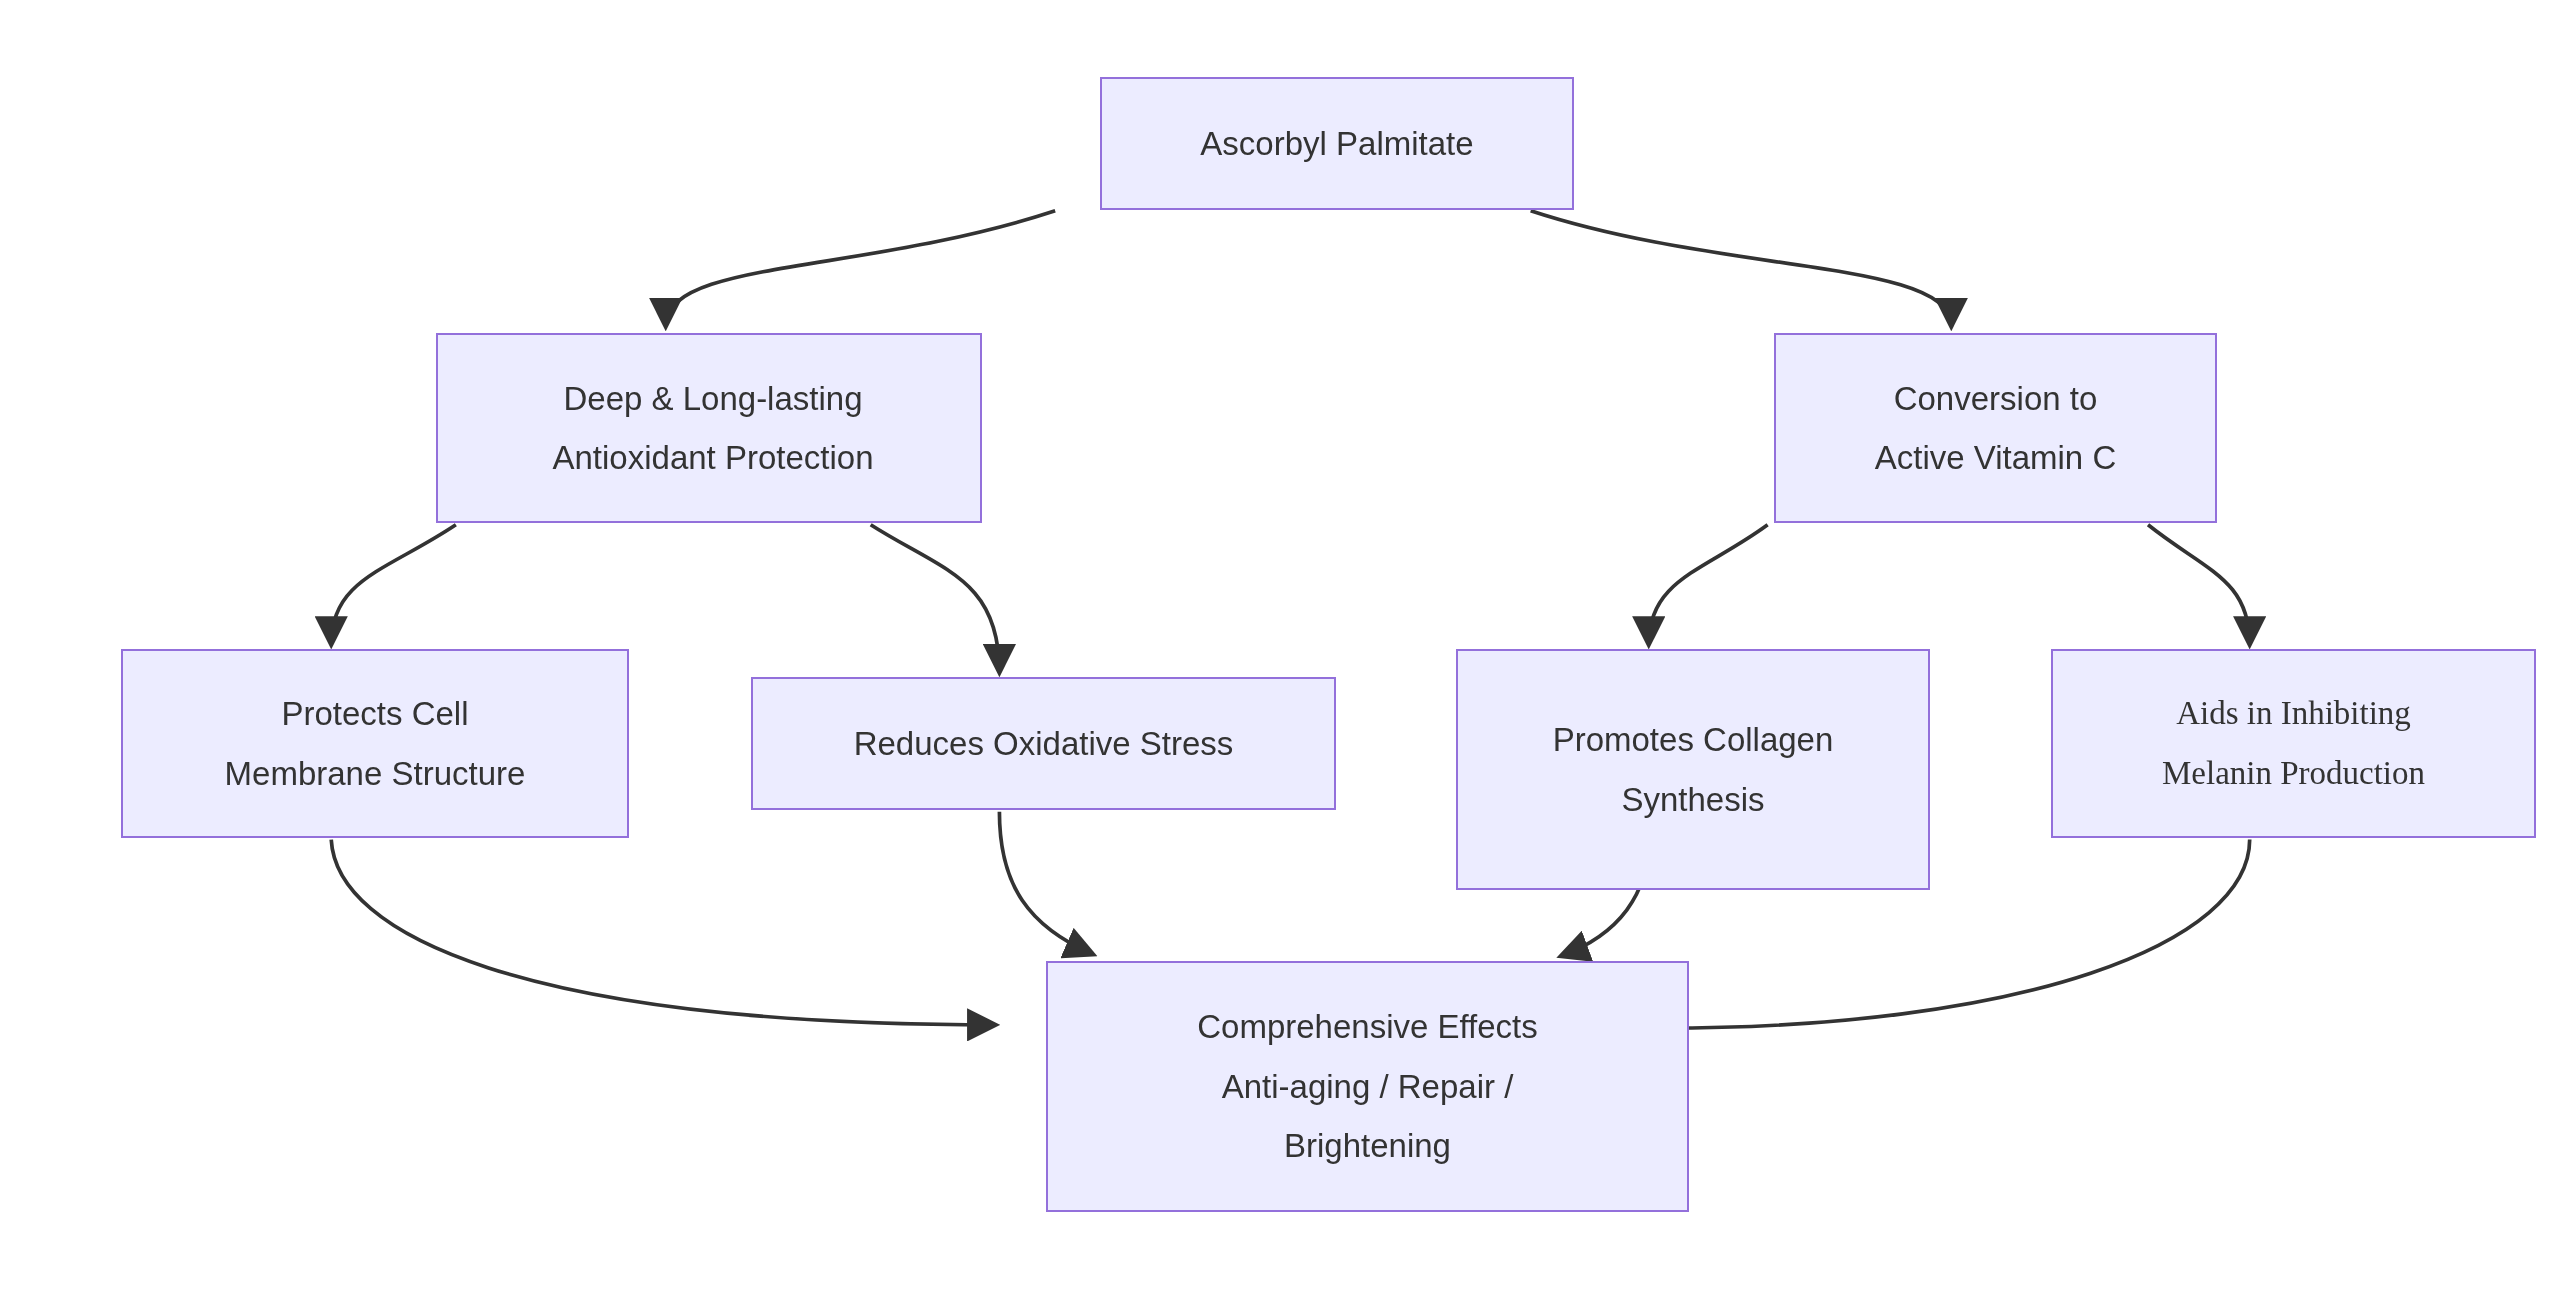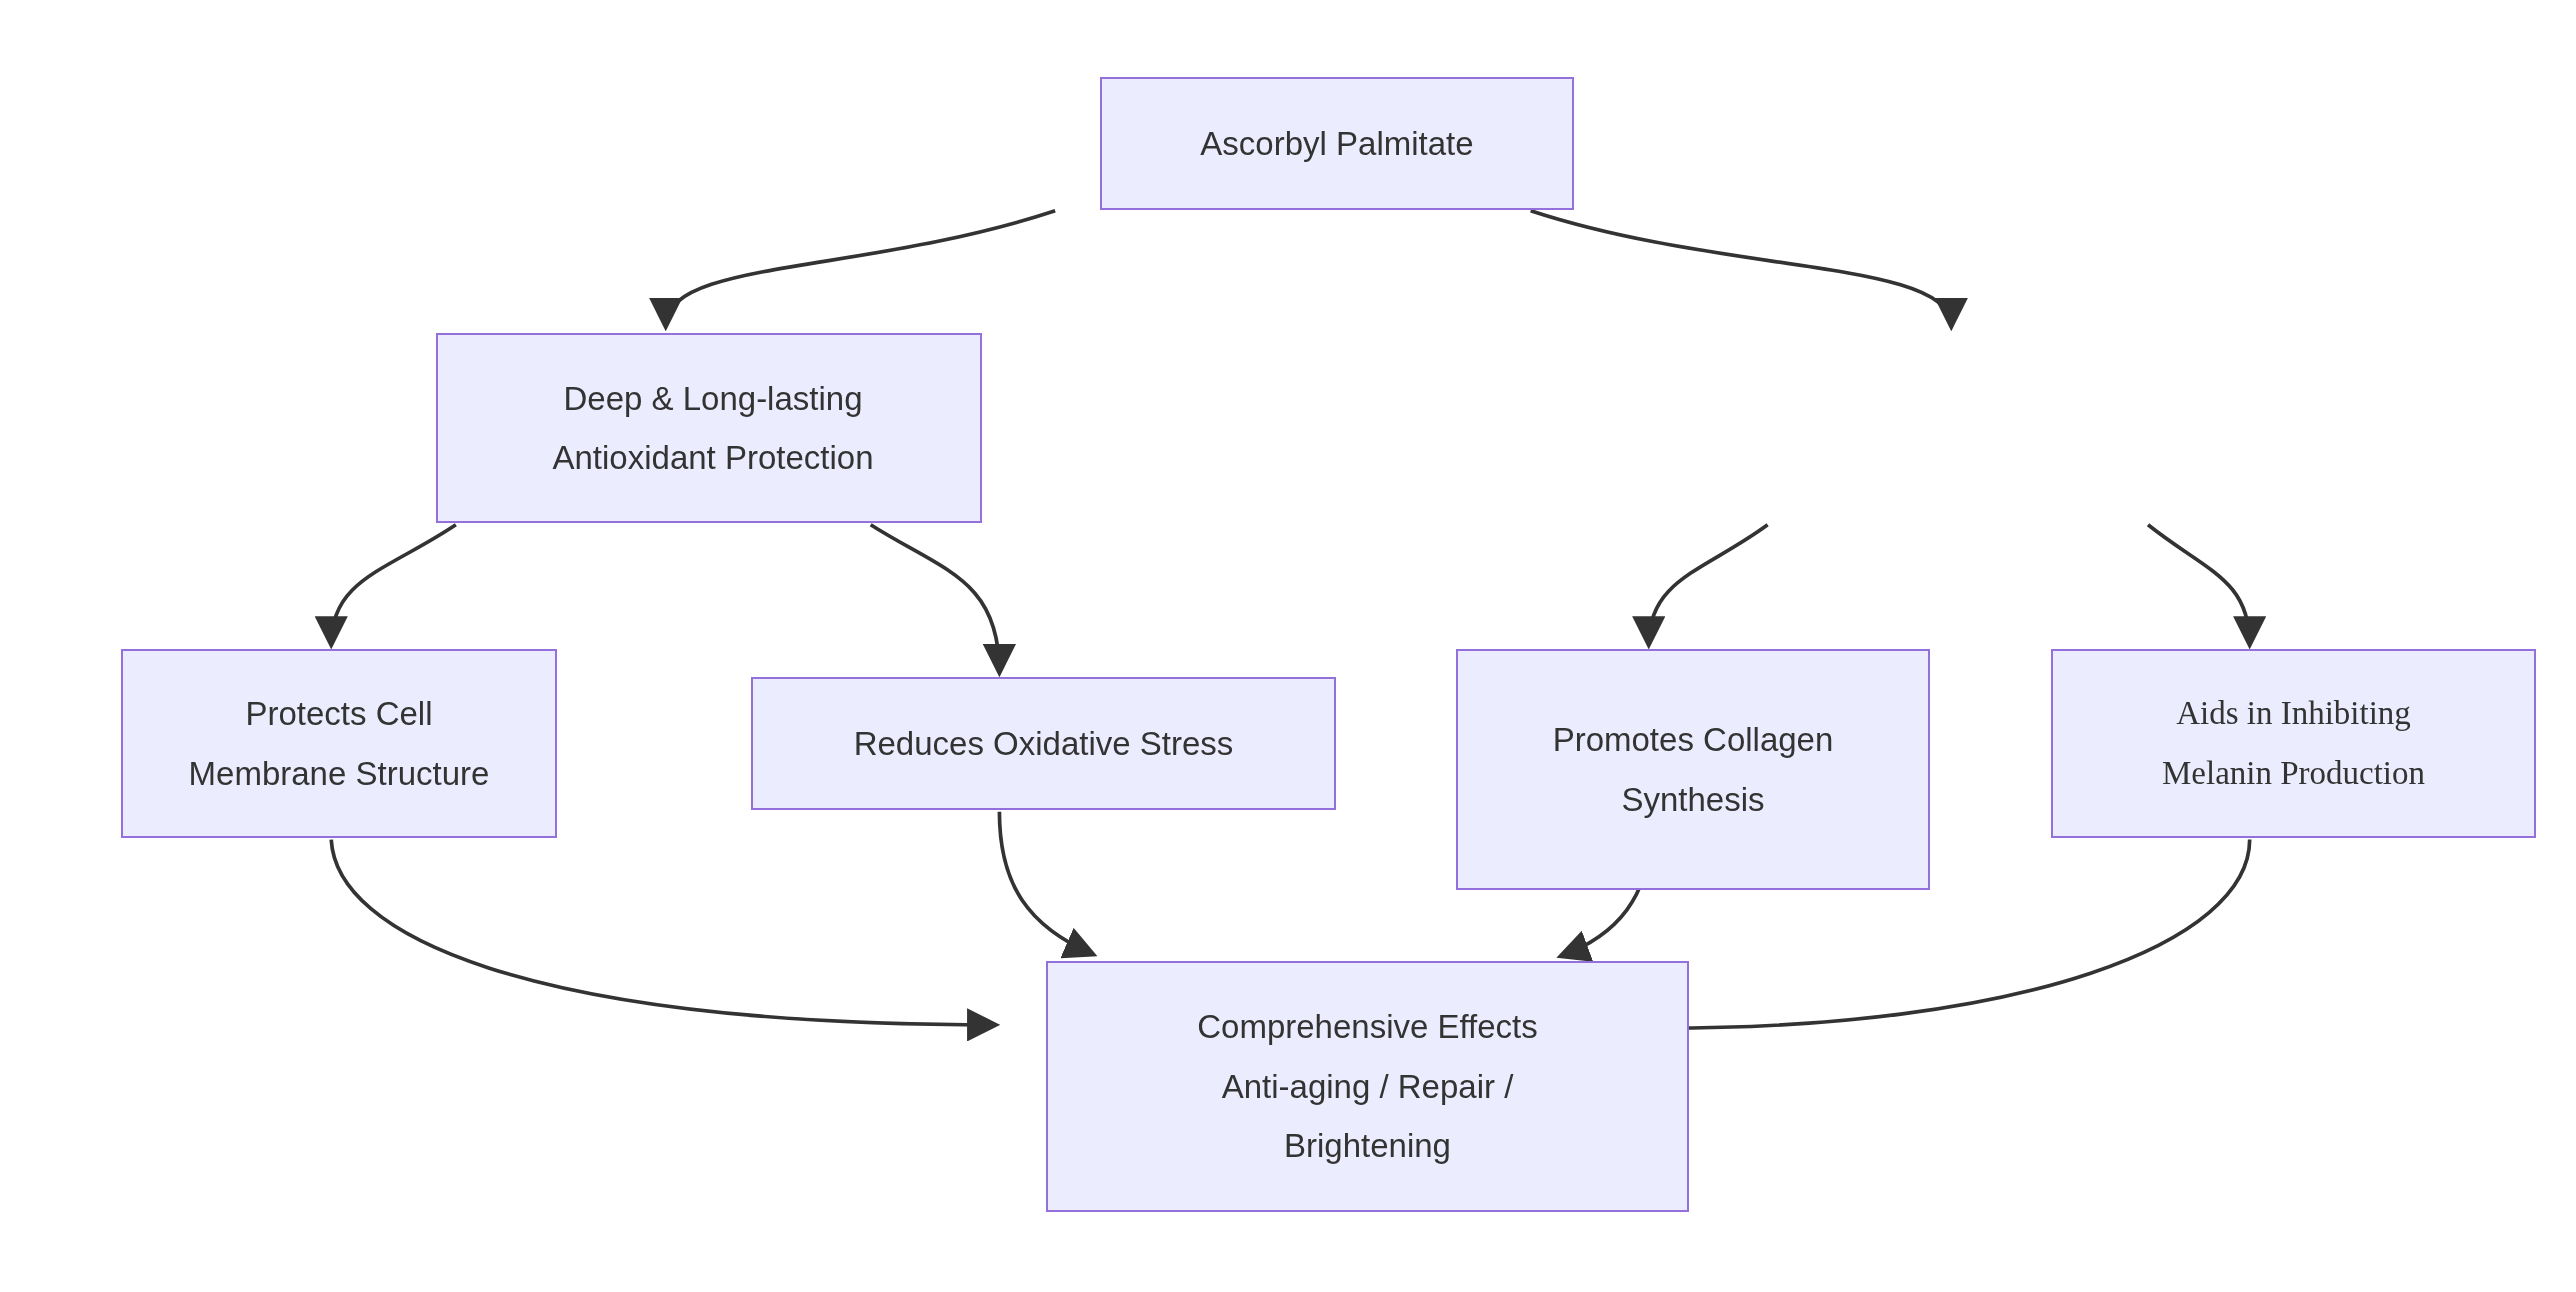--- a/index.html
+++ b/index.html
@@ -73,22 +73,26 @@
 
   <div class="node" style="left:1056px; top:77px; width:474px; height:133px;">
     <span class="label">Ascorbyl Palmitate</span>
   </div>
 
   <div class="node" style="left:392px; top:333px; width:546px; height:190px;padding-left:8px;">
     <span class="label">Deep &amp; Long-lasting
 Antioxidant Protection</span>
   </div>
 
+  <div class="node" style="left:1730px; top:333px; width:443px; height:190px;">
+    <span class="label">Conversion to
+Active Vitamin C</span>
+  </div>
 
-  <div class="node" style="left:77px; top:649px; width:436px; height:189px;">
+  <div class="node" style="left:77px; top:649px; width:508px; height:189px;">
     <span class="label">Protects Cell
 Membrane Structure</span>
   </div>
 
   <div class="node" style="left:707px; top:677px; width:585px; height:133px;">
     <span class="label">Reduces Oxidative Stress</span>
   </div>
 
   <div class="node" style="left:1412px; top:649px; width:474px; height:241px;">
     <span class="label">Promotes Collagen

